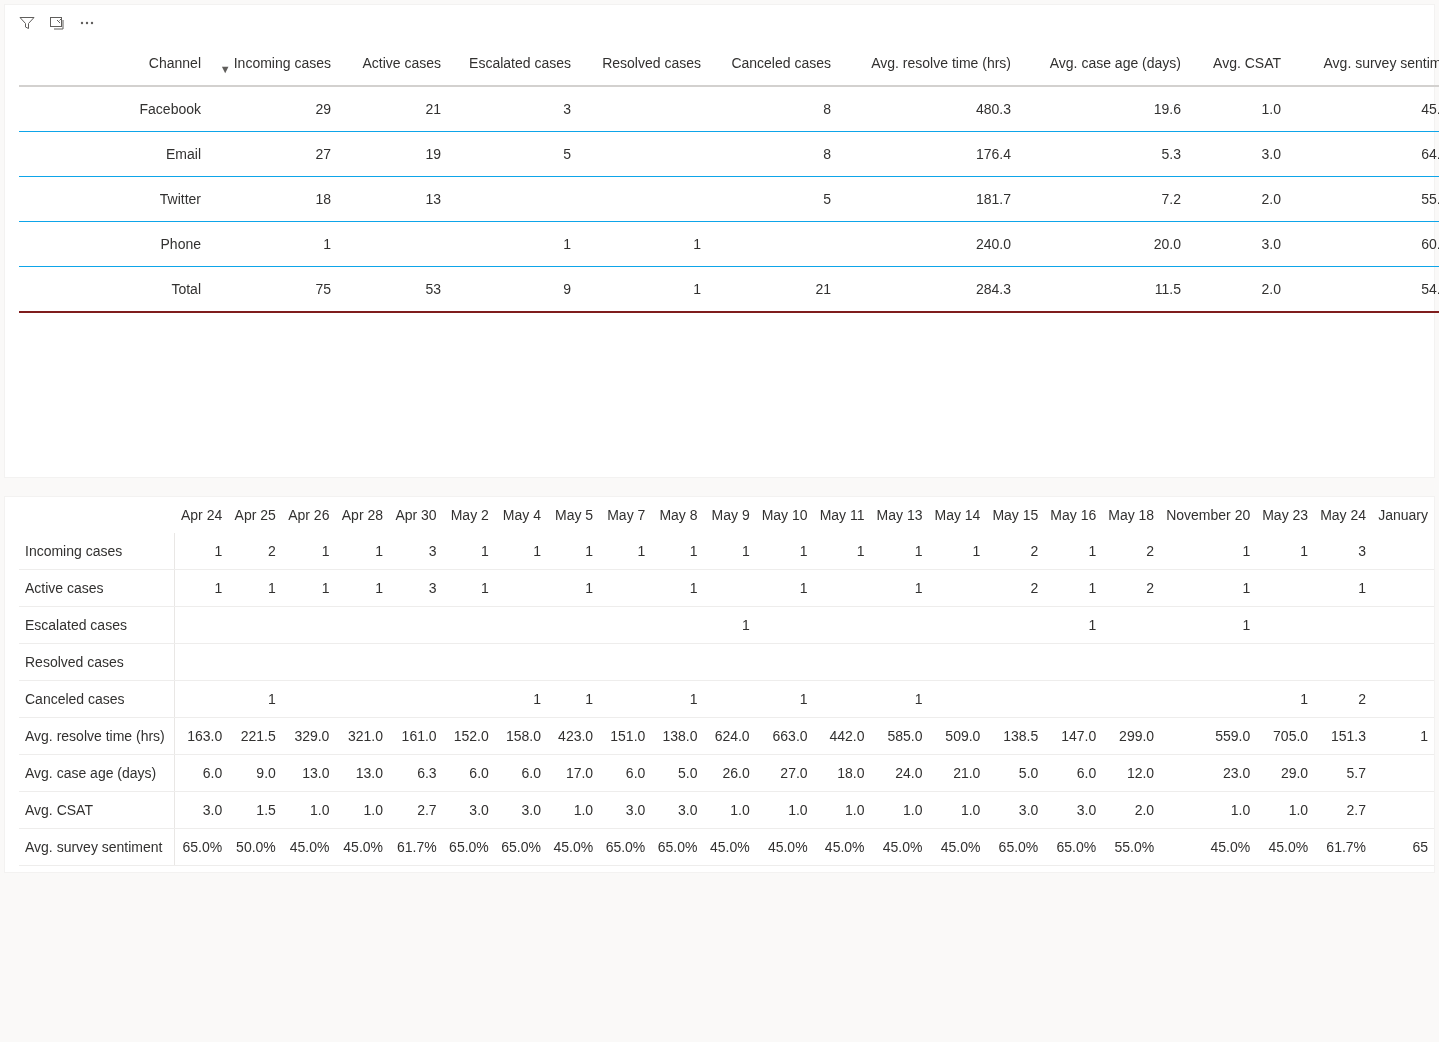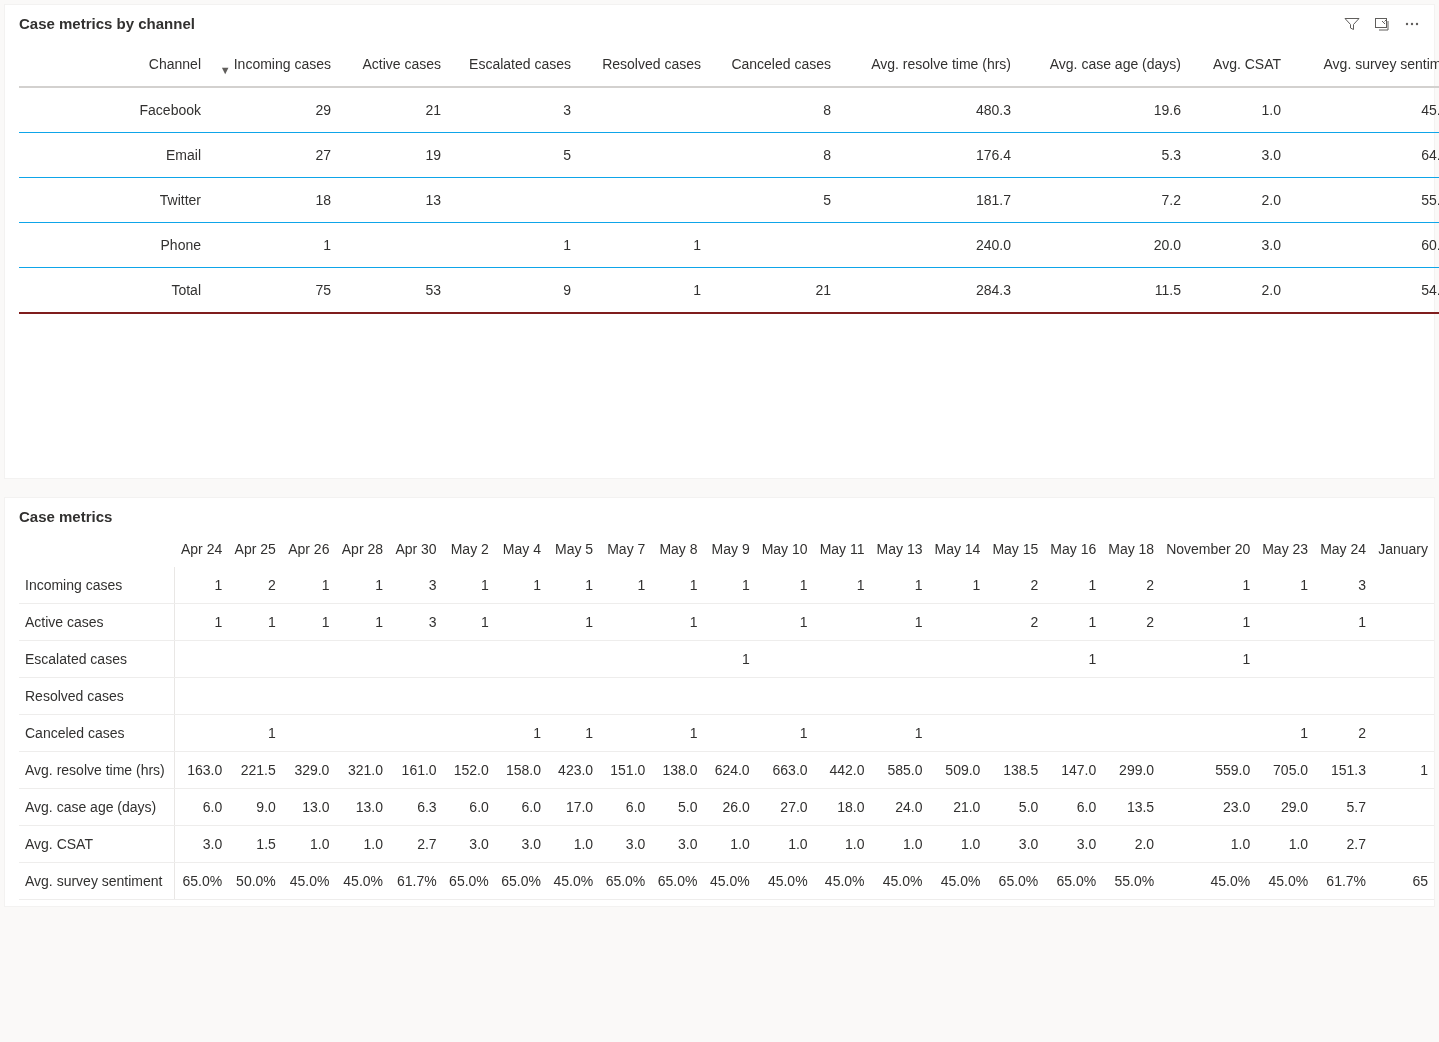--- a/index.html
+++ b/index.html
@@ -116,21 +116,20 @@
   }
   table.t2 thead th.rowlabel {
     border-right: none;
   }
 </style>
 </head>
 <body>
 
 <div class="panel">
   <div class="panel-header">
-    <div class="panel-title">Case metrics by channel</div>
     <div class="toolbar">
       <span class="ic">
         <svg width="16" height="16" viewBox="0 0 16 16" fill="none" stroke="currentColor" stroke-width="1">
             <path d="M1 2.5 L15 2.5 L9.5 8.5 L9.5 13.5 L6.5 12 L6.5 8.5 Z"></path>
           </svg>
       </span>
       <span class="ic">
         <svg width="16" height="16" viewBox="0 0 16 16" fill="none" stroke="currentColor" stroke-width="1">
             <rect x="1.5" y="2.5" width="11" height="9"></rect>
             <path d="M5 14 h9 v-9"></path>
@@ -241,23 +240,20 @@
             <td>11.5</td>
             <td>2.0</td>
             <td>54.7%</td>
           </tr>
         </tbody>
     </table>
   </div>
 </div>
 
 <div class="panel">
-  <div class="panel-header">
-    <div class="panel-title">Case metrics</div>
-  </div>
   <div class="table2">
     <table class="t2">
       <thead>
           <tr id="t2-head">
             <th class="rowlabel"></th>
             <th class="date-col">Apr 24</th>
             <th class="date-col">Apr 25</th>
             <th class="date-col">Apr 26</th>
             <th class="date-col">Apr 28</th>
             <th class="date-col">Apr 30</th>
@@ -443,21 +439,21 @@
             <td class="date-cell">17.0</td>
             <td class="date-cell">6.0</td>
             <td class="date-cell">5.0</td>
             <td class="date-cell">26.0</td>
             <td class="date-cell">27.0</td>
             <td class="date-cell">18.0</td>
             <td class="date-cell">24.0</td>
             <td class="date-cell">21.0</td>
             <td class="date-cell">5.0</td>
             <td class="date-cell">6.0</td>
-            <td class="date-cell">13.5</td>
+            <td class="date-cell">12.0</td>
             <td class="date-cell">23.0</td>
             <td class="date-cell">29.0</td>
             <td class="date-cell">5.7</td>
             <td class="date-cell"></td>
           </tr>
           <tr class="datarow">
             <td class="rowlabel">Avg. CSAT</td>
             <td class="date-cell">3.0</td>
             <td class="date-cell">1.5</td>
             <td class="date-cell">1.0</td>

